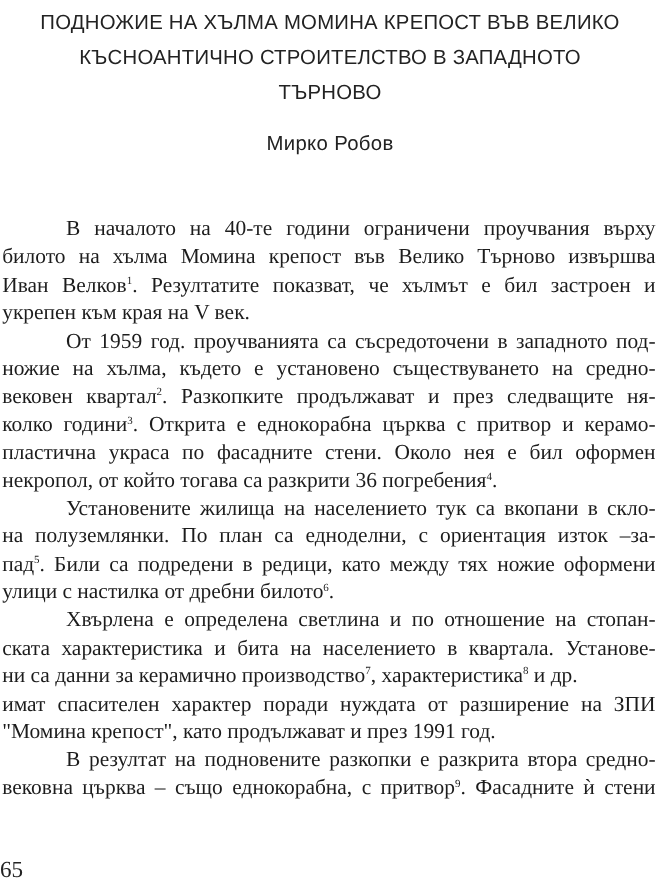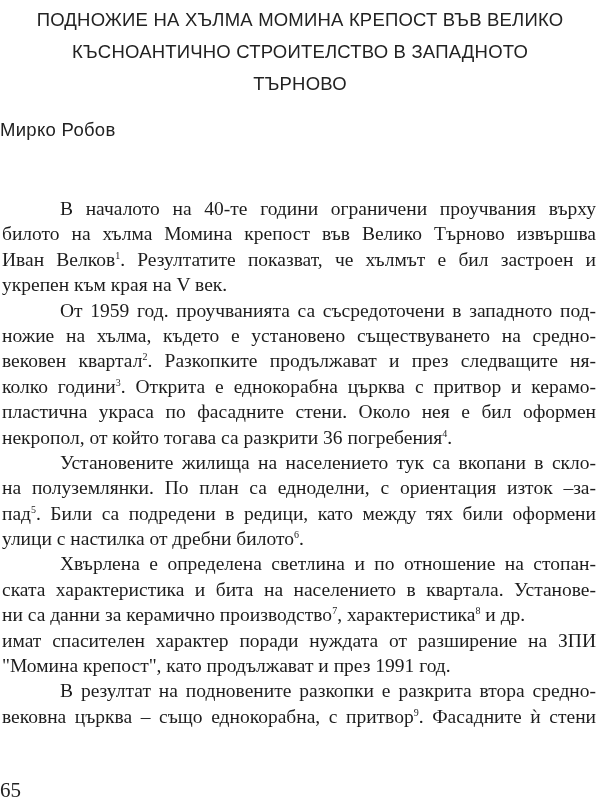--- a/index.html
+++ b/index.html
@@ -25,20 +25,21 @@
     line-height: 32px;
     letter-spacing: 0.2px;
     color: #222;
   }
   .title-line { display: block; white-space: nowrap; }
   .author {
     position: absolute;
     left: 0;
     top: 119px;
     width: 600px;
+    text-align: center;
     font-family: "Liberation Sans", sans-serif;
     font-size: 18.5px;
     letter-spacing: 0.3px;
     color: #222;
   }
   .body-text {
     position: absolute;
     left: 2px;
     top: 196px;
     width: 594px;
@@ -93,21 +94,21 @@
 
   <span class="line indent"><span>От 1959 год. проучванията са съсредоточени в западното под-</span></span>
   <span class="line"><span>ножие на хълма, където е установено съществуването на средно-</span></span>
   <span class="line"><span>вековен квартал</span><sup>2</sup><span>. Разкопките продължават и през следващите ня-</span></span>
   <span class="line"><span>колко години</span><sup>3</sup><span>. Открита е еднокорабна църква с притвор и керамо-</span></span>
   <span class="line"><span>пластична украса по фасадните стени. Около нея е бил оформен</span></span>
   <span class="line last"><span>некропол, от който тогава са разкрити 36 погребения</span><sup>4</sup><span>.</span></span>
 
   <span class="line indent"><span>Установените жилища  на населението тук са вкопани в скло-</span></span>
   <span class="line"><span>на полуземлянки. По план са едноделни, с ориентация изток –за-</span></span>
-  <span class="line"><span>пад</span><sup>5</sup><span>. Били са подредени в редици, като между тях били оформени</span></span>
+  <span class="line"><span>пад</span><sup>5</sup><span>. Били са подредени в редици, като между тях ножие оформени</span></span>
   <span class="line last"><span>улици с настилка от дребни билото</span><sup>6</sup><span>.</span></span>
 
   <span class="line indent"><span>Хвърлена е определена светлина и по отношение на стопан-</span></span>
   <span class="line"><span>ската характеристика и бита на населението в квартала. Установе-</span></span>
   <span class="line last"><span>ни са данни за керамично производство</span><sup>7</sup><span>, характеристика</span><sup>8</sup><span>  и др.</span></span>
 
   <span class="line"><span>имат спасителен характер поради нуждата от разширение на ЗПИ</span></span>
   <span class="line last"><span>"Момина крепост", като продължават и през 1991 год.</span></span>
 
   <span class="line indent"><span>В резултат на подновените разкопки е разкрита втора средно-</span></span>

